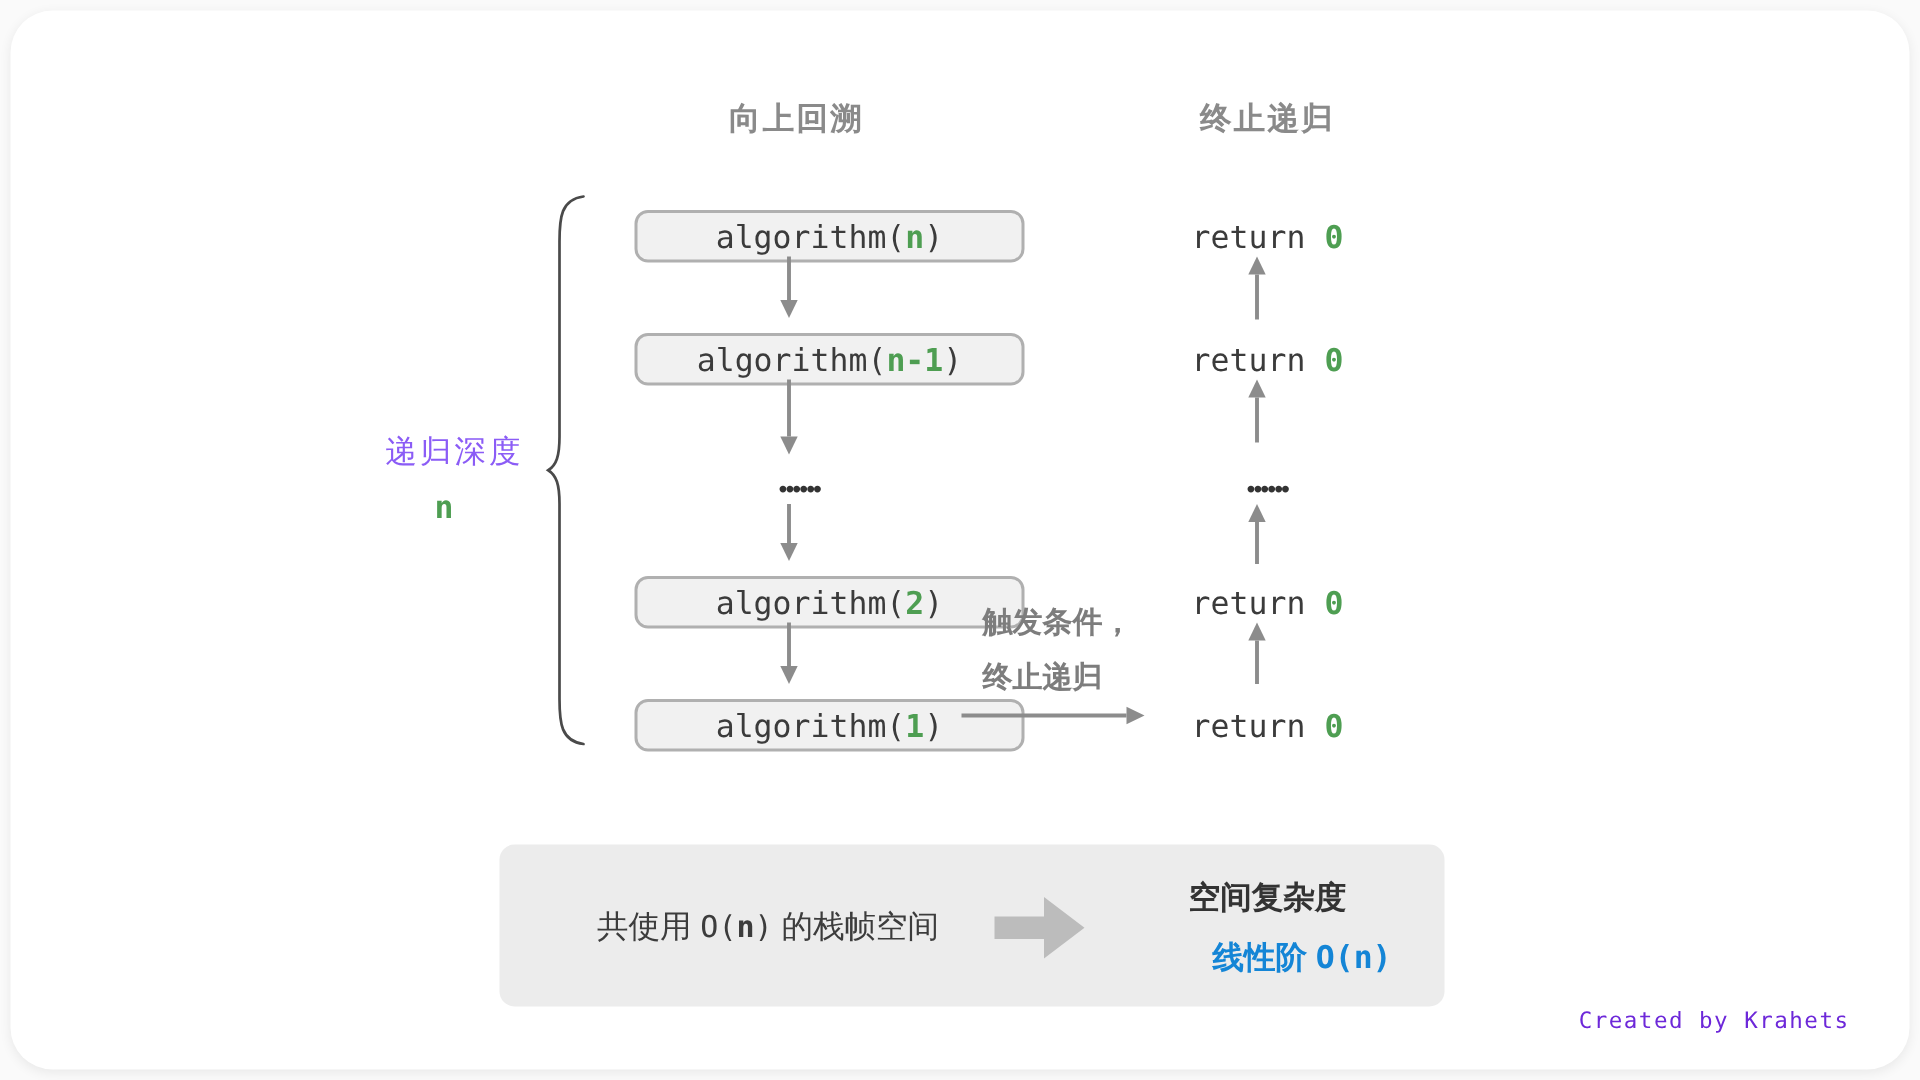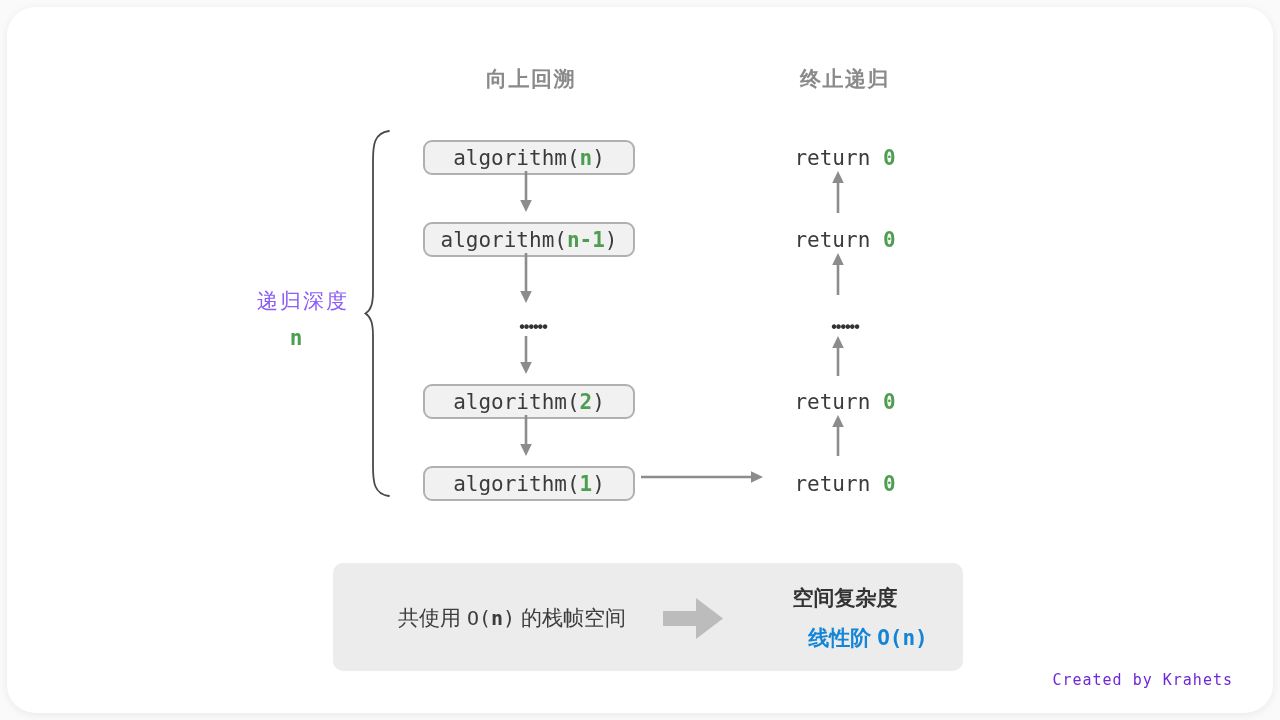--- a/index.html
+++ b/index.html
@@ -29,21 +29,21 @@
   .center { transform: translate(-50%, -50%); white-space: nowrap; }
 
   .col-header {
     font-size: 21px;
     font-weight: 700;
     letter-spacing: 1.5px;
     color: var(--gray-head);
   }
 
   .call-box {
-    width: 212px; height: 35px;
+    width: 260px; height: 35px;
     background: #f1f1f1;
     border: 2px solid #b0b0b0;
     border-radius: 9px;
     display: flex; align-items: center; justify-content: center;
     font-family: "DejaVu Sans Mono", monospace;
     font-size: 21px;
     color: var(--code-ink);
   }
   .hl-green { color: var(--green); font-weight: 700; }
 
@@ -138,20 +138,24 @@
     <span>return </span><span class="hl-green">0</span>
   </div>
   <div class="abs center ellipsis" style="left:838px; top:320px;">••••••</div>
   <div class="abs center return-label" style="left:838px; top:395px;">
     <span>return </span><span class="hl-green">0</span>
   </div>
   <div class="abs center return-label" style="left:838px; top:477px;">
     <span>return </span><span class="hl-green">0</span>
   </div>
 
+  <div class="abs note" style="left:648px; top:390px;">
+    <div>触发条件，</div>
+    <div>终止递归</div>
+  </div>
 
   <div class="abs summary-box"></div>
   <div class="abs center summary-left" style="left:505px; top:611px;">
     <div style="white-space:nowrap;">
       <span>共使用 </span><span class="code-seg">O(</span><span class="hl-green code-seg" style="font-weight:700;">n</span><span class="code-seg">)</span><span> 的栈帧空间</span>
     </div>
   </div>
   <div class="abs center result-title" style="left:838px; top:591px;">空间复杂度</div>
   <div class="abs center result-value" style="left:838px; top:631px;">
     <span>线性阶 </span><span class="code-seg">O(n)</span>

